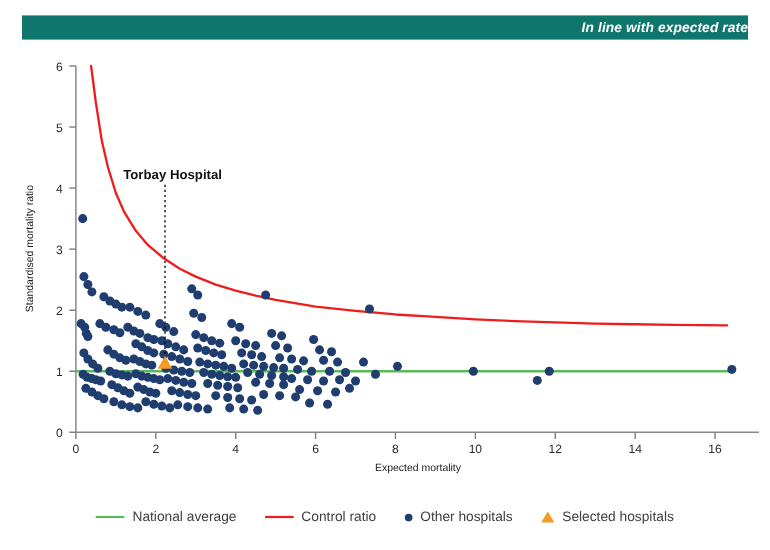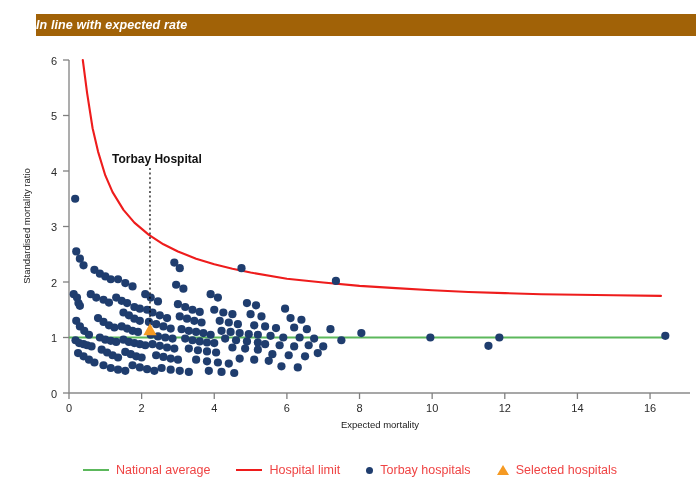--- a/index.html
+++ b/index.html
@@ -15,28 +15,28 @@
     overflow: hidden;
   }
   #root {
     position: absolute;
     left: 0; top: 0;
     width: 700px;
     height: 500px;
   }
   .banner {
     position: absolute;
-    left: 36px;
+    left: 20px;
     top: 14px;
     width: 660px;
     height: 22px;
-    background: #a16207;
+    background: #0f766e;
     display: flex;
     align-items: center;
-    justify-content: flex-start;
+    justify-content: flex-end;
   }
   .banner-text {
     color: #ffffff;
     font-size: 12.5px;
     font-weight: bold;
     font-style: italic;
     letter-spacing: 0.1px;
     line-height: 1;
     white-space: nowrap;
   }
@@ -72,21 +72,21 @@
     justify-content: center;
     gap: 26px;
   }
   .legend-item {
     display: flex;
     align-items: center;
     gap: 7px;
   }
   .legend-text {
     font-size: 12.5px;
-    color: #ef4444;
+    color: #404040;
     white-space: nowrap;
     line-height: 1;
   }
   .swatch-line {
     display: inline-block;
     width: 26px;
     height: 0;
     border-top-width: 2.5px;
     border-top-style: solid;
   }
@@ -365,25 +365,25 @@
     <polygon id="selected-marker" points="149.9842105263158,323.34 143.3842105263158,335.34 156.5842105263158,335.34" fill="#f59a23"></polygon>
   </svg>
 
   <div class="legend">
     <div class="legend-item">
       <span class="swatch-line" style="border-top-color: rgb(92, 184, 92);"></span>
       <span class="legend-text">National average</span>
     </div>
     <div class="legend-item">
       <span class="swatch-line" style="border-top-color: rgb(238, 28, 28);"></span>
-      <span class="legend-text">Hospital limit</span>
+      <span class="legend-text">Control ratio</span>
     </div>
     <div class="legend-item">
       <span class="swatch-dot" style="background: rgb(31, 61, 110);"></span>
-      <span class="legend-text">Torbay hospitals</span>
+      <span class="legend-text">Other hospitals</span>
     </div>
     <div class="legend-item">
       <span class="swatch-tri" style="border-bottom-color: rgb(245, 154, 35);"></span>
       <span class="legend-text">Selected hospitals</span>
     </div>
   </div>
 
 </div>
 
 </body></html>

